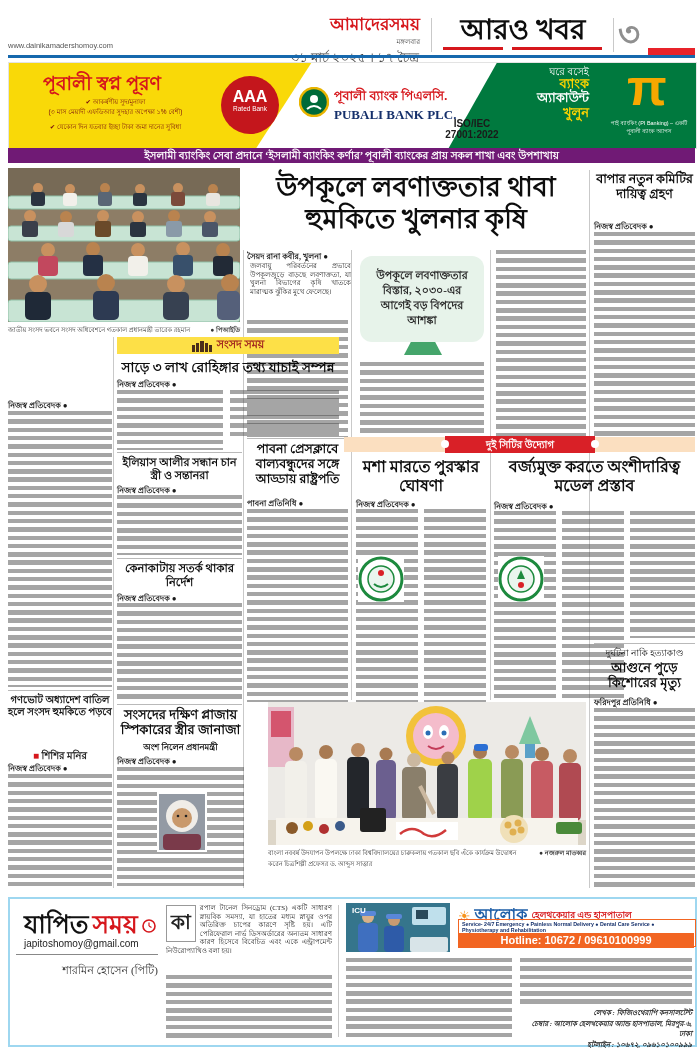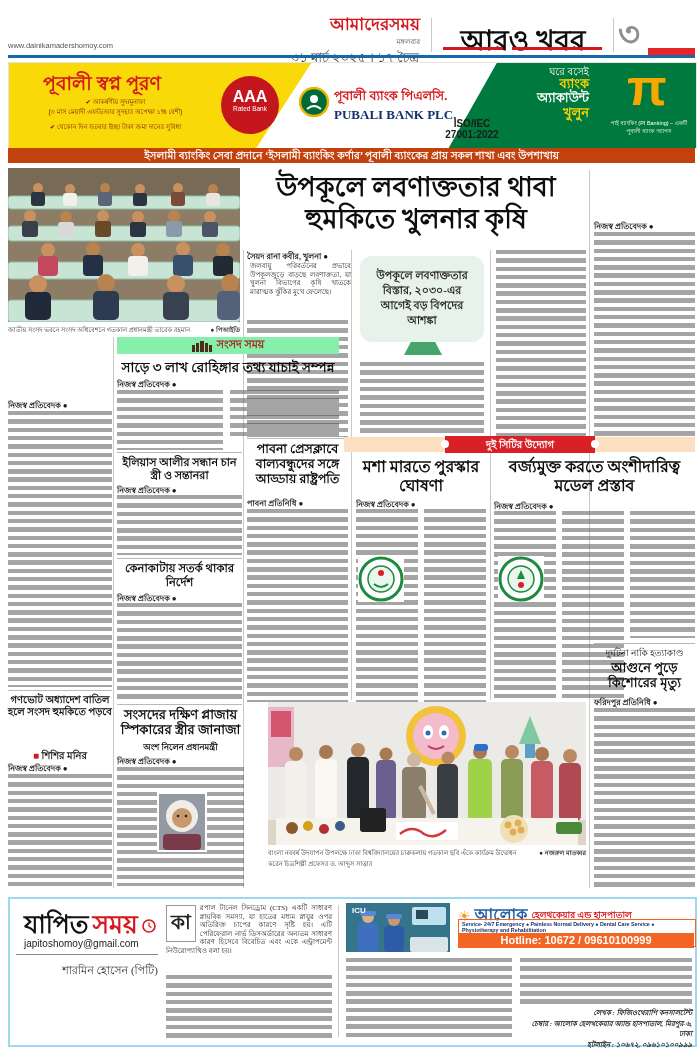--- a/index.html
+++ b/index.html
@@ -23,21 +23,21 @@
   <div class="abs sans" style="left:8px;top:41px;font-size:7.5px;color:#555;">www.dainikamadershomoy.com</div>
 
   <div class="abs" style="left:290px;top:16px;width:130px;text-align:right;">
     <div style="font-size:17px;font-weight:700;color:#d6171c;line-height:1;">আমাদেরসময়</div>
     <div style="font-size:7px;color:#444;margin-top:3px;">মঙ্গলবার</div>
     <div style="font-size:13px;color:#444;text-align:center;">৩১ মার্চ ২০২৫ । ১৭ চৈত্র ১৪৩১</div>
   </div>
 
   <div class="abs vr" style="left:431px;top:18px;height:34px;"></div>
 
-  <div class="abs hl" style="left:436px;top:13px;width:174px;font-size:28px;margin-top:11px;">আরও খবর</div>
+  <div class="abs hl" style="left:436px;top:13px;width:174px;font-size:28px;">আরও খবর</div>
   <div class="abs" style="left:443px;top:47px;width:60px;height:2.5px;background:#d6171c;"></div>
   <div class="abs" style="left:512px;top:47px;width:90px;height:2.5px;background:#d6171c;"></div>
 
   <div class="abs vr" style="left:613px;top:18px;height:34px;"></div>
   <div class="abs" style="left:618px;top:8px;font-size:34px;font-weight:700;color:#8f8f8f;">৩</div>
   <div class="abs" style="left:648px;top:48px;width:47px;height:7px;background:#e8232a;"></div>
   <div class="abs" style="left:8px;top:55px;width:687px;height:2.5px;background:#1668ad;"></div>
 
   <div class="abs sans" style="left:8px;top:62px;width:687px;height:85px;background:#fff;border:1px solid #e3e3e3;overflow:hidden;">
     <div class="abs" style="left:0;top:0;width:100%;height:100%;background:#f9d908;clip-path:polygon(0 0,44% 0,36% 100%,0 100%);"></div>
@@ -73,21 +73,21 @@
     <div class="abs" style="left:482px;top:3px;width:98px;text-align:right;line-height:1.1;">
       <div style="font-size:10px;color:#fff;">ঘরে বসেই</div>
       <div style="font-size:13px;font-weight:700;color:#ffd400;">ব্যাংক</div>
       <div style="font-size:13px;font-weight:700;color:#fff;">অ্যাকাউন্ট</div>
       <div style="font-size:13px;font-weight:700;color:#ffd400;">খুলুন</div>
     </div>
     <div class="abs" style="left:618px;top:-4px;font-size:52px;font-weight:700;color:#f7a800;line-height:1.1;">π</div>
     <div class="abs" style="left:594px;top:57px;width:92px;font-size:5.5px;color:#fff;text-align:center;">পাই ব্যাংকিং (PI Banking) – একটি পূবালী ব্যাংক অ্যাপস</div>
   </div>
 
-  <div class="abs" style="left:8px;top:148px;width:687px;height:15px;background:#c2410c;color:#fff;font-weight:700;font-size:10.5px;text-align:center;line-height:15px;">ইসলামী ব্যাংকিং সেবা প্রদানে ‘ইসলামী ব্যাংকিং কর্ণার’ পূবালী ব্যাংকের প্রায় সকল শাখা এবং উপশাখায়</div>
+  <div class="abs" style="left:8px;top:148px;width:687px;height:15px;background:#701a75;color:#fff;font-weight:700;font-size:10.5px;text-align:center;line-height:15px;">ইসলামী ব্যাংকিং সেবা প্রদানে ‘ইসলামী ব্যাংকিং কর্ণার’ পূবালী ব্যাংকের প্রায় সকল শাখা এবং উপশাখায়</div>
 
   <div class="abs vr" style="left:243px;top:250px;height:638px;"></div>
   <div class="abs vr" style="left:113px;top:337px;height:551px;"></div>
   <div class="abs vr" style="left:589px;top:170px;height:718px;"></div>
   <div class="abs vr" style="left:351px;top:250px;height:450px;"></div>
   <div class="abs vr" style="left:490px;top:250px;height:450px;"></div>
 
   <svg class="abs" style="left:8px;top:168px;" width="232" height="154" viewBox="0 0 232 154" preserveAspectRatio="none">
     <rect width="232" height="154" fill="#8d7d66"></rect>
     <rect width="232" height="34" fill="#776a56"></rect>
@@ -154,35 +154,36 @@
   <div class="abs tl" style="left:247px;top:320px;width:101px;height:117px;"></div>
 
   <div class="abs" style="left:360px;top:256px;width:124px;height:86px;background:#e7f3ea;border-radius:12px;">
     <div style="padding:12px 10px;font-size:11px;font-weight:700;color:#2a2a2a;text-align:center;line-height:1.35;">উপকূলে লবণাক্ততার বিস্তার, ২০৩০-এর আগেই বড় বিপদের আশঙ্কা</div>
   </div>
   <div class="abs" style="left:404px;top:342px;width:38px;height:13px;background:#45a56b;clip-path:polygon(18% 0,82% 0,100% 100%,0 100%);"></div>
   <div class="abs tl" style="left:360px;top:362px;width:124px;height:75px;"></div>
 
   <div class="abs tl" style="left:496px;top:250px;width:90px;height:187px;"></div>
 
+  <div class="abs hl" style="left:594px;top:172px;width:101px;font-size:12.5px;">বাপার নতুন কমিটির দায়িত্ব গ্রহণ</div>
   <div class="abs by" style="left:594px;top:220px;">নিজস্ব প্রতিবেদক ●</div>
   <div class="abs tl" style="left:594px;top:232px;width:101px;height:205px;"></div>
 
   <div class="abs by" style="left:8px;top:399px;">নিজস্ব প্রতিবেদক ●</div>
   <div class="abs tl" style="left:8px;top:411px;width:104px;height:276px;"></div>
 
   <div class="abs hrule" style="left:8px;top:690px;width:104px;"></div>
   <div class="abs hl" style="left:8px;top:694px;width:104px;font-size:10px;">গণভোট অধ্যাদেশ বাতিল হলে সংসদ হুমকিতে পড়বে</div>
   <div class="abs" style="left:8px;top:748px;width:104px;text-align:center;font-size:10px;font-weight:700;color:#222;">
     <span style="color:#d6171c;">■ </span><span>শিশির মনির</span>
   </div>
   <div class="abs by" style="left:8px;top:762px;">নিজস্ব প্রতিবেদক ●</div>
   <div class="abs tl" style="left:8px;top:774px;width:104px;height:114px;"></div>
 
-  <div class="abs" style="left:117px;top:337px;width:222px;height:17px;background:#86efac;display:flex;align-items:center;justify-content:center;gap:5px;">
+  <div class="abs" style="left:117px;top:337px;width:222px;height:17px;background:#fde047;display:flex;align-items:center;justify-content:center;gap:5px;">
     <svg width="20" height="12" viewBox="0 0 20 12">
       <g fill="#4a2e1a">
         <rect x="0" y="5" width="3" height="7"></rect>
           <rect x="4" y="3" width="3" height="9"></rect>
         <rect x="8" y="1" width="4" height="11"></rect>
           <rect x="13" y="3" width="3" height="9"></rect>
           <rect x="17" y="5" width="3" height="7"></rect>
       </g>
     </svg>
     <span style="font-size:11px;font-weight:700;color:#a3261f;">সংসদ সময়</span>

